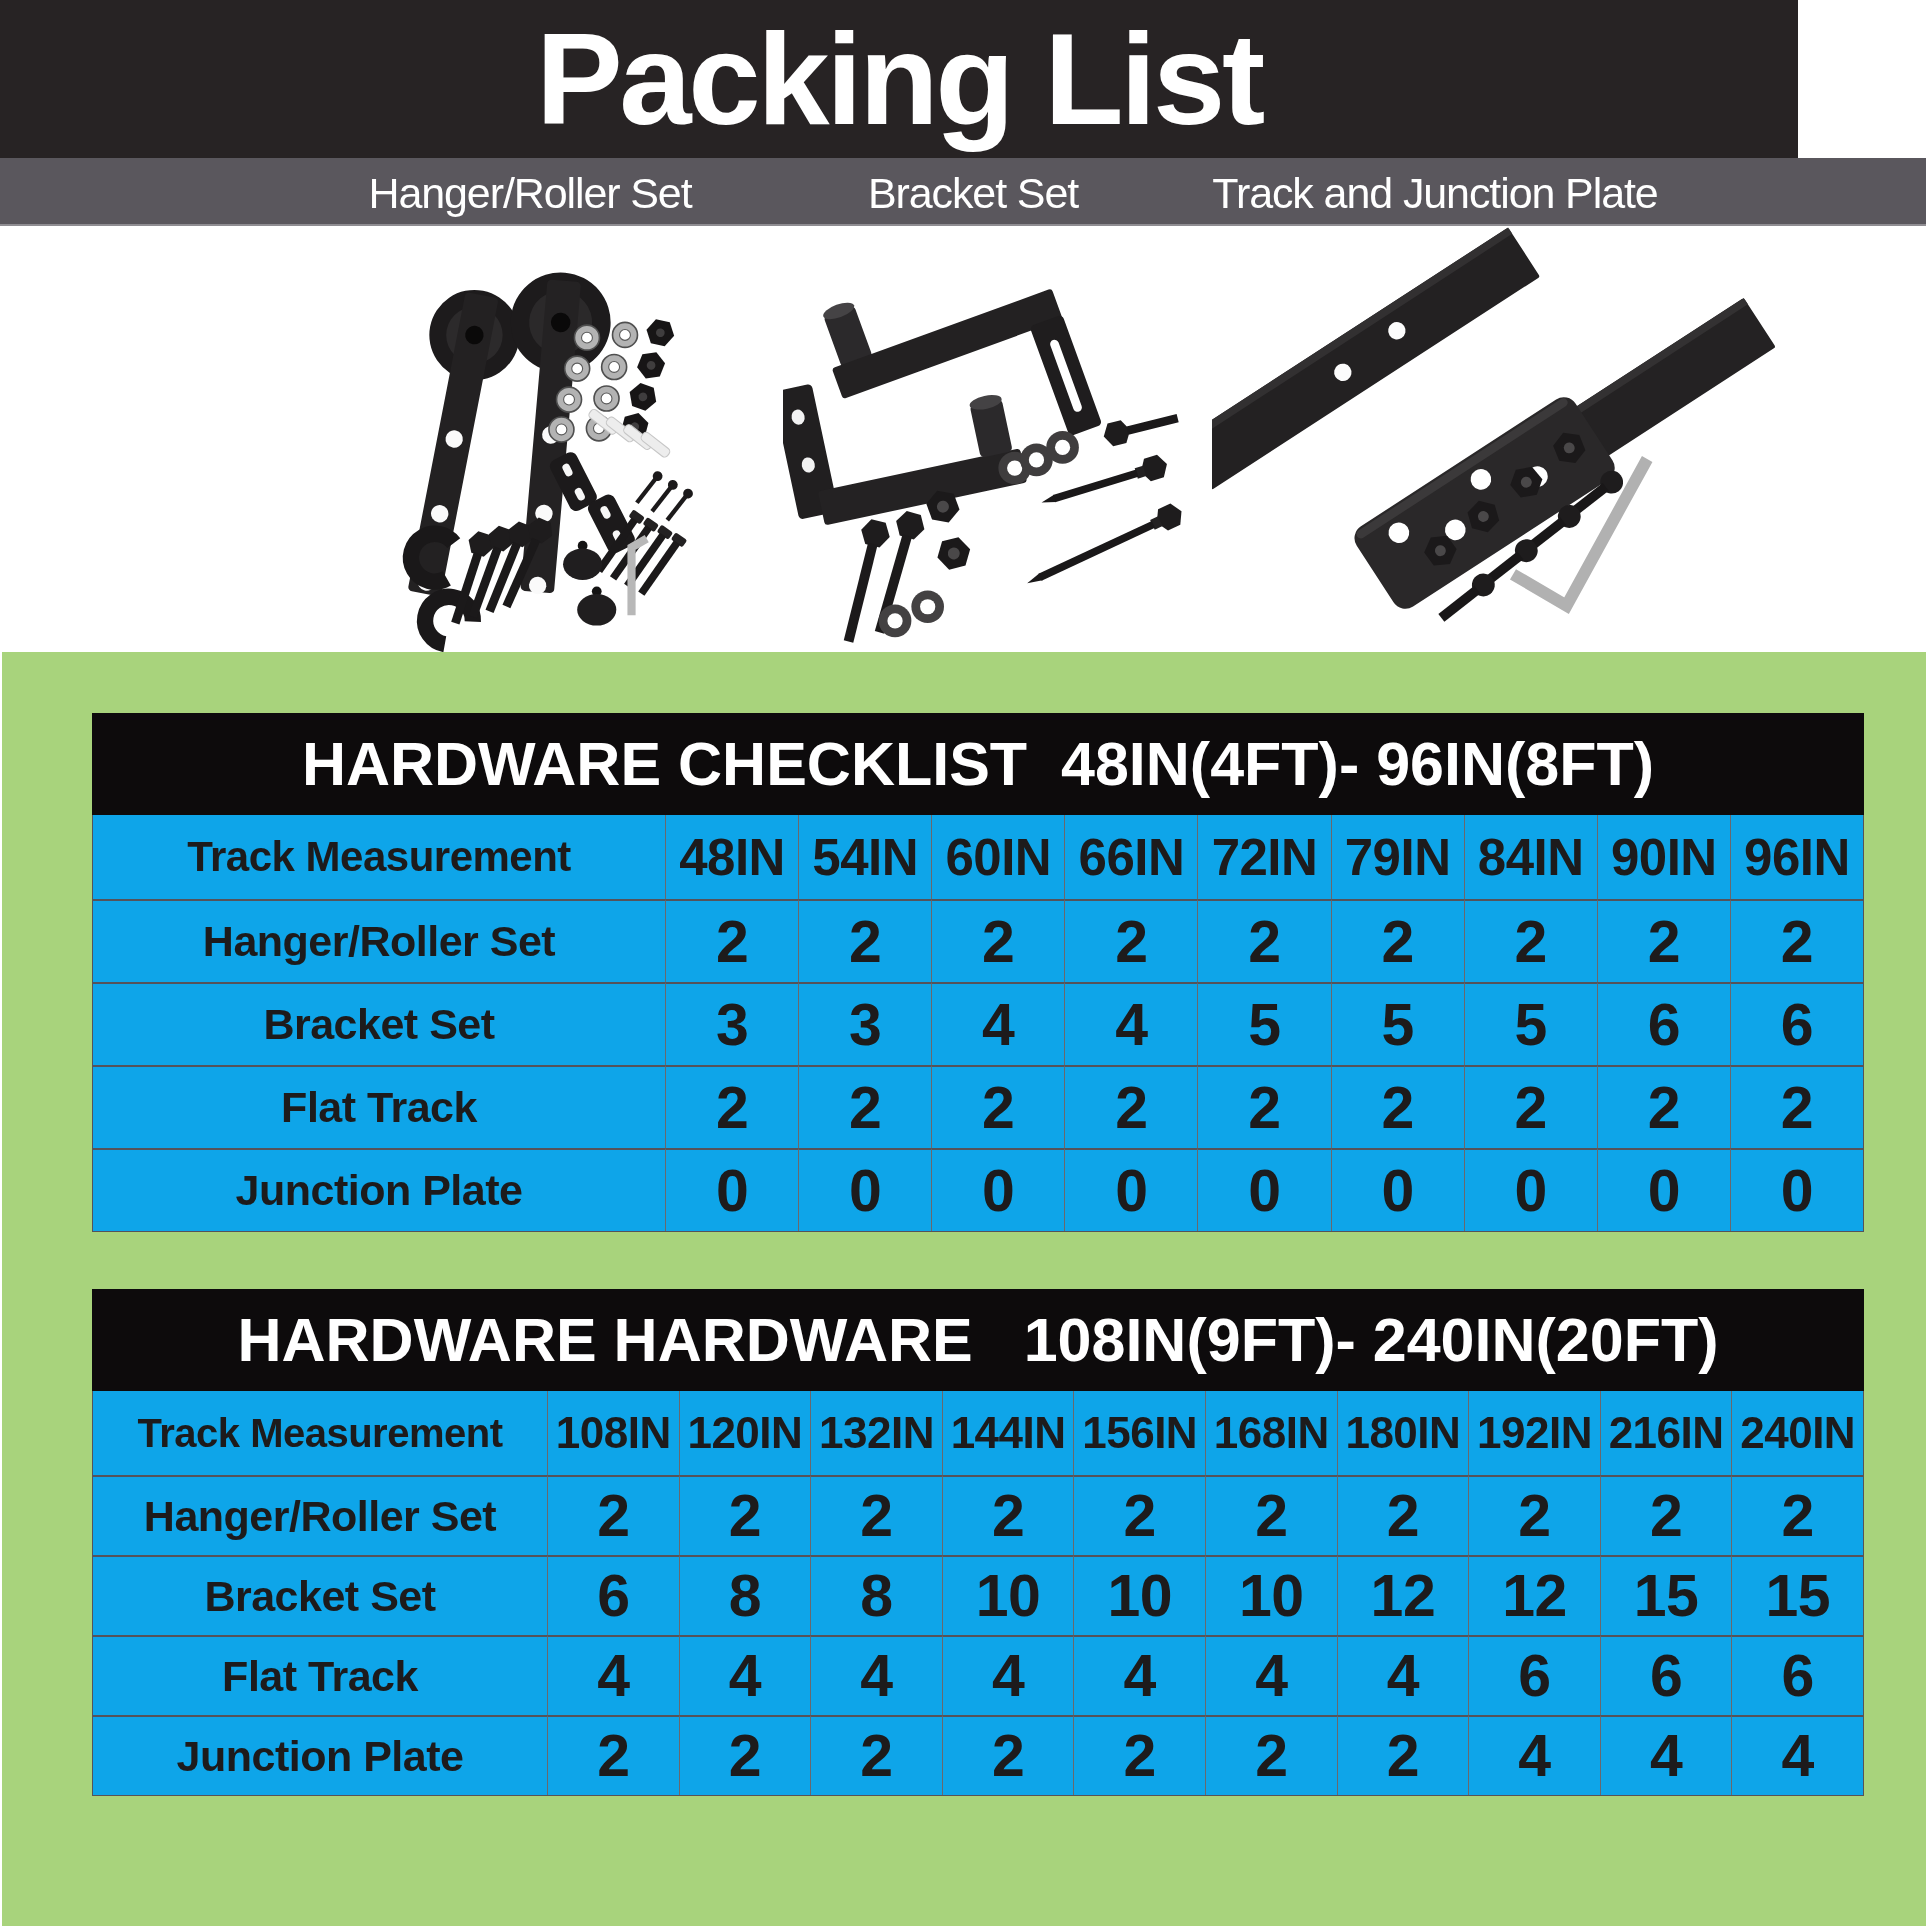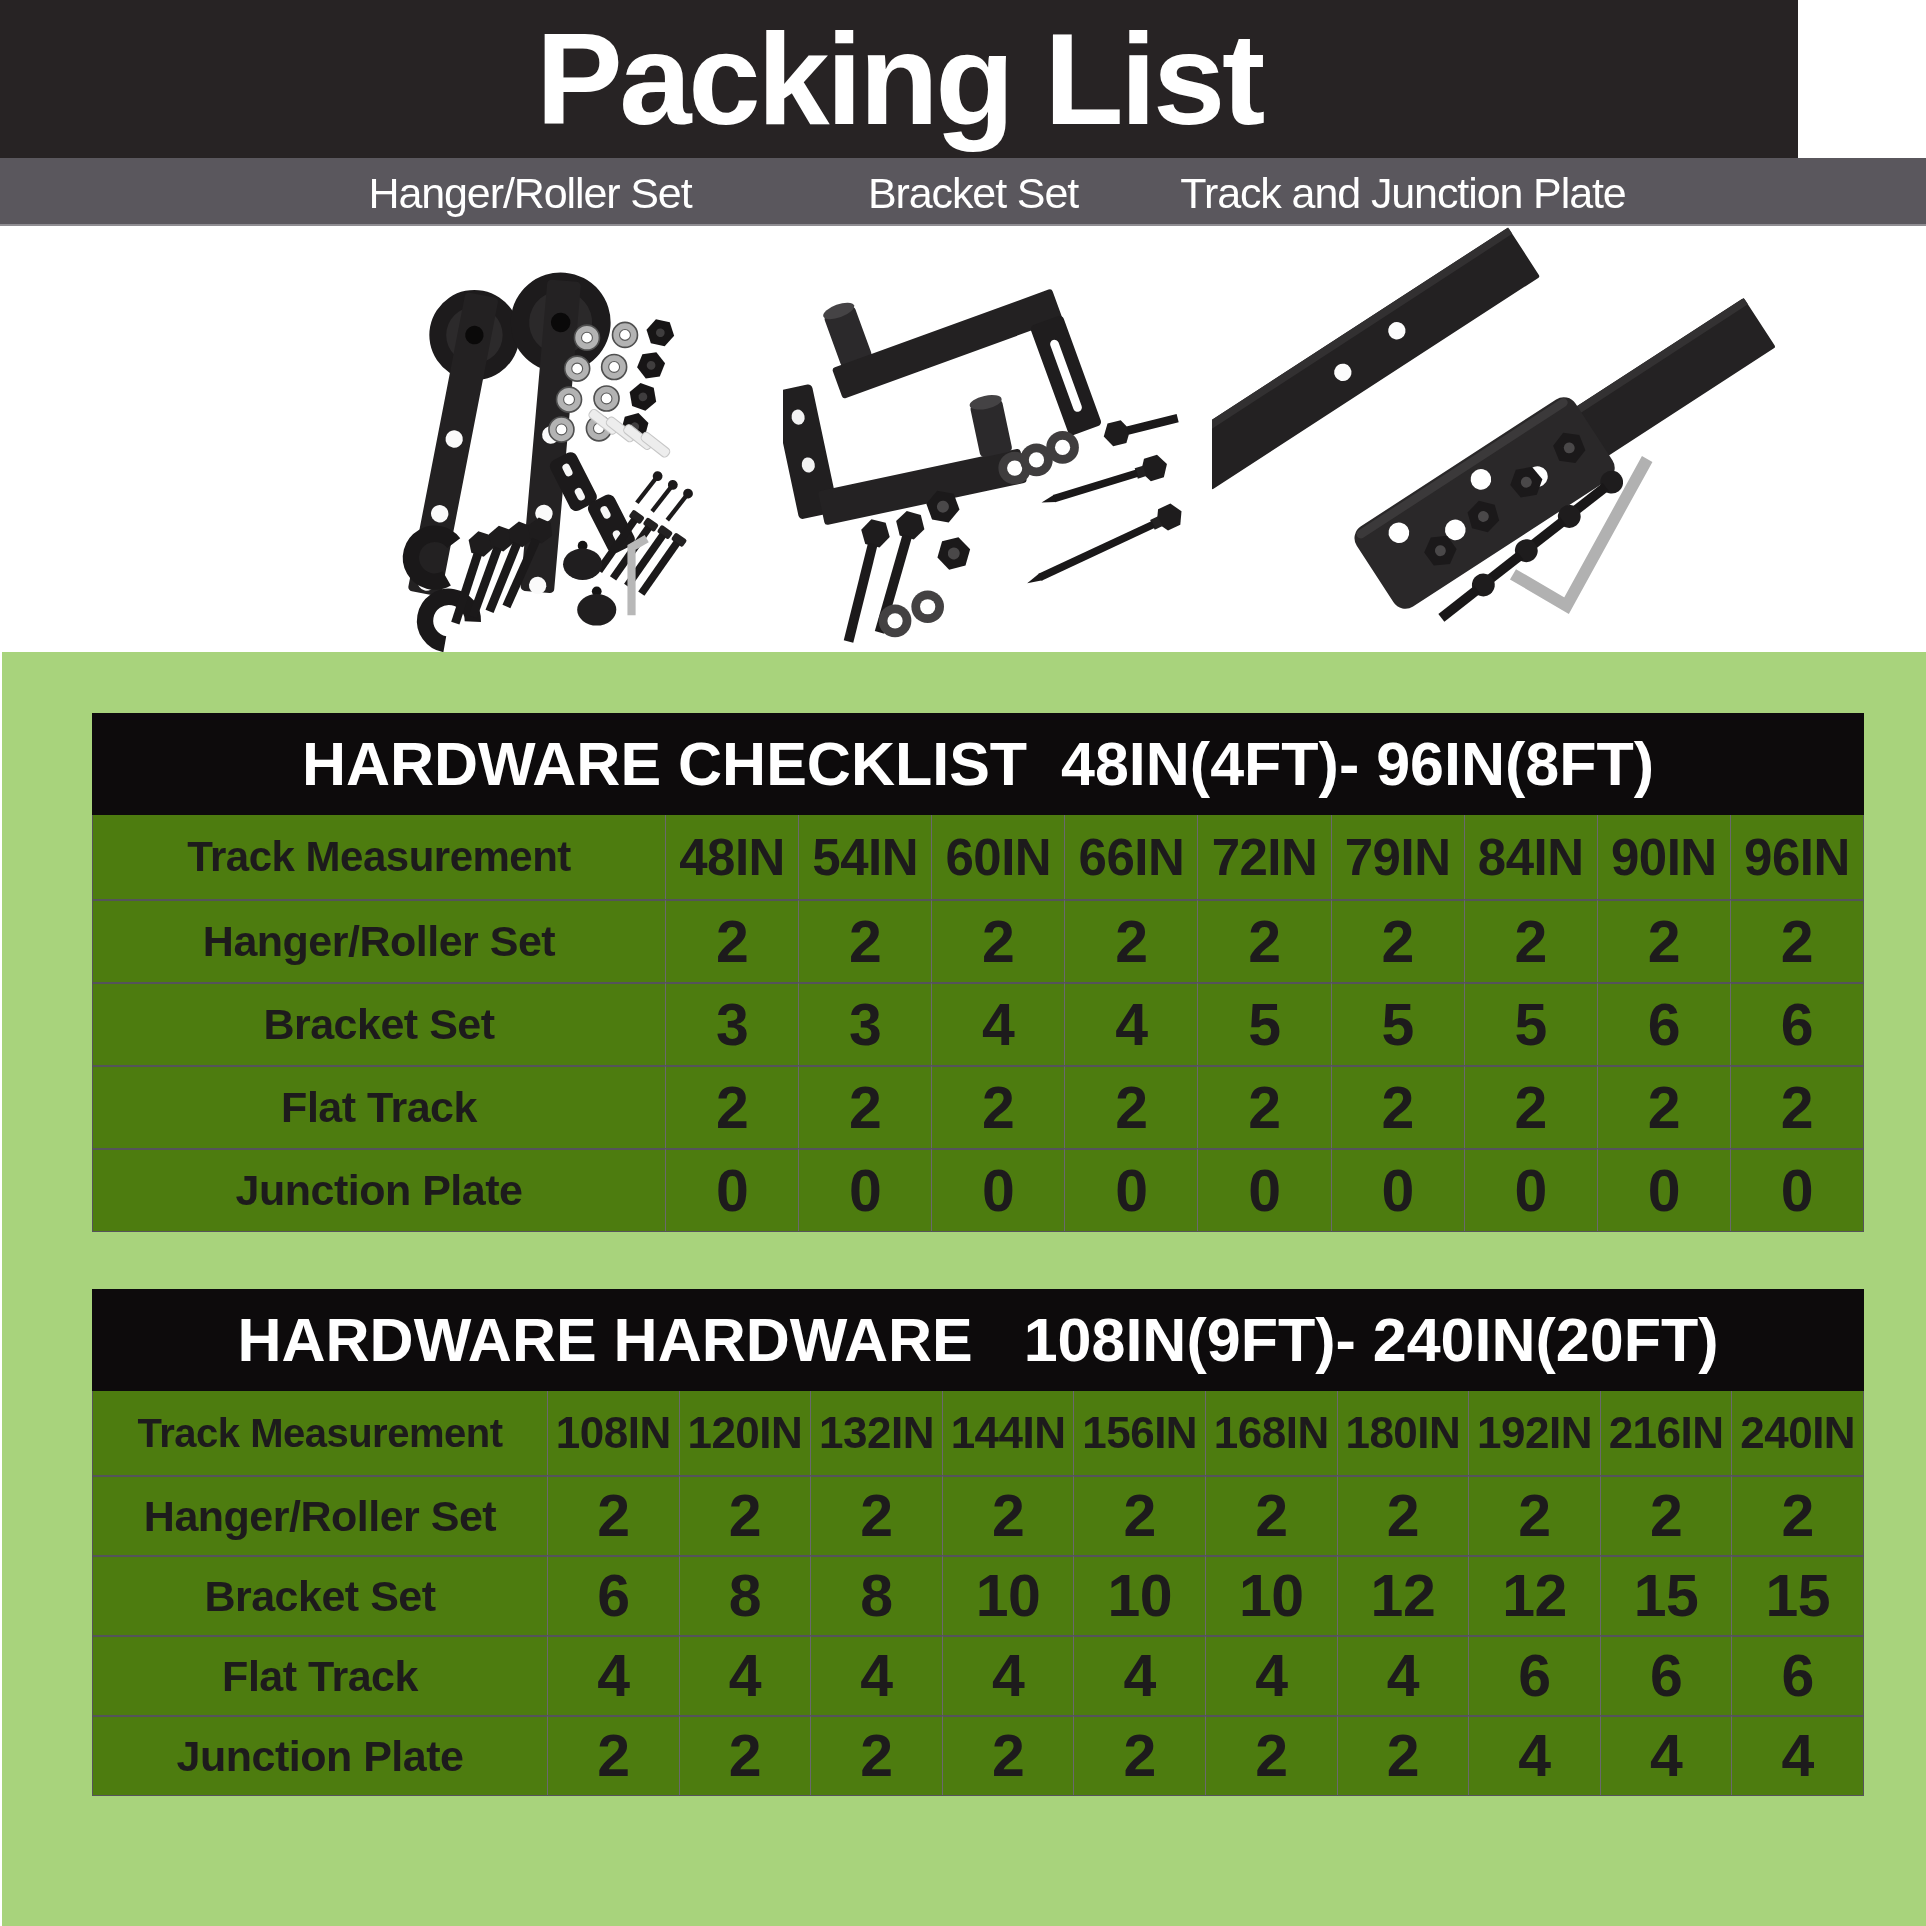--- a/index.html
+++ b/index.html
@@ -25,21 +25,21 @@
   #photo3{left:1212px;width:714px;}
 
   
   .green{position:absolute;left:2px;top:652px;width:1926px;height:1274px;background:#a8d37c;}
 
   .tbl{position:absolute;left:90px;width:1772px;}
   #t1{top:61px;}
   #t2{top:637px;}
   .tbl-header{height:102px;background:#0d0b0c;color:#ffffff;display:flex;align-items:center;justify-content:center;
               font-size:61px;font-weight:700;letter-spacing:0px;white-space:pre;}
-  .tbl-grid{display:grid;background:#4d7c0f;border:1.6px solid #55535a;border-top:none;}
+  .tbl-grid{display:grid;background:#0ea5e9;border:1.6px solid #55535a;border-top:none;}
   #t1 .tbl-grid{grid-template-columns:572px repeat(9,1fr);grid-template-rows:84px repeat(4,83px);}
   #t2 .tbl-grid{grid-template-columns:454px repeat(10,1fr);grid-template-rows:84px repeat(4,80px);}
   .cell{display:flex;align-items:center;justify-content:center;color:#1d1b1c;
         border-left:1.6px solid #6a686d;border-top:2.2px solid #55535a;letter-spacing:-0.5px;}
   .cell.col0{border-left:none;}
   .cell.row0{border-top:none;}
   .corner{font-size:42px;font-weight:700;}
   .colhead{font-size:51px;font-weight:700;}
   .rowlabel{font-size:43px;font-weight:700;}
   .val{font-size:59px;font-weight:700;}
@@ -51,21 +51,21 @@
 
 <div id="page">
 
   <header class="title-band">
     <h1>Packing List</h1>
   </header>
 
   <div class="label-bar">
     <span class="sl" style="left:530px">Hanger/Roller Set</span>
     <span class="sl" style="left:973px">Bracket Set</span>
-    <span class="sl" style="left:1403px">Track and Junction Plate</span>
+    <span class="sl" style="left:1435px">Track and Junction Plate</span>
   </div>
 
   <div class="photos">
 
     <svg id="photo1" viewBox="0 0 900 785" xmlns="http://www.w3.org/2000/svg">
 
       <g transform="translate(320,215) rotate(11)">
         <circle cx="0" cy="-15" r="83" fill="#1d1b1c"></circle>
         <circle cx="0" cy="-15" r="52" fill="#2c2a2b"></circle>
         <rect x="-31" y="-90" width="62" height="560" rx="8" fill="#232122"></rect>

